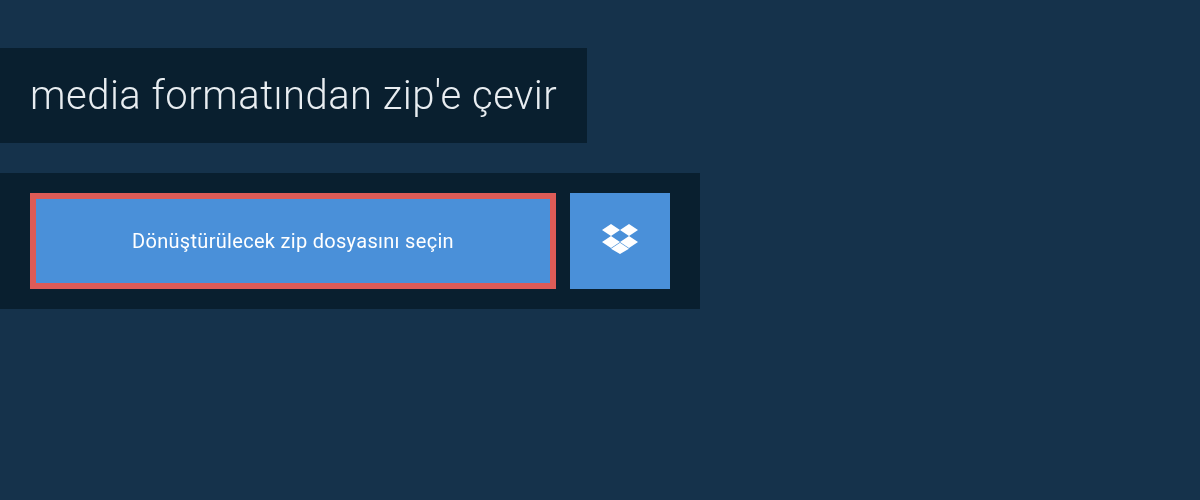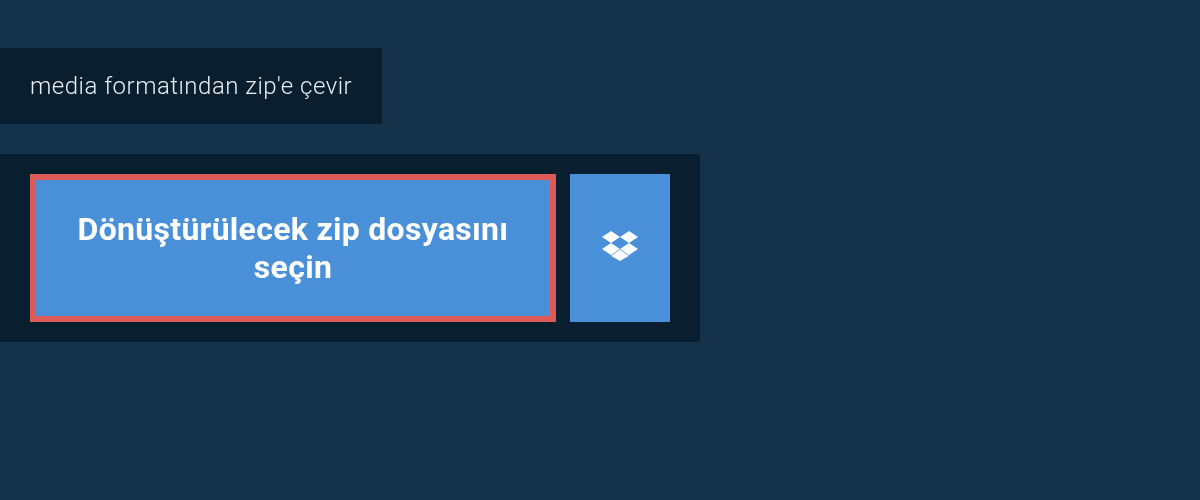--- a/index.html
+++ b/index.html
@@ -16,21 +16,21 @@
       overflow: hidden;
     }
     .header-bar {
       background: #091f2f;
       padding: 24px 30px;
       width: fit-content;
       margin-top: 48px;
     }
     .header-text {
       color: #e8edf1;
-      font-size: 24px;
+      font-size: 40px;
       font-weight: 300;
       letter-spacing: 0.5px;
       text-align: right;
     }
     .upload-section {
       background: #091f2f;
       padding: 20px 30px;
       margin-top: 30px;
       width: 700px;
       display: flex;
@@ -42,22 +42,22 @@
       border: 6px solid #dd5b57;
       flex: 1;
       display: flex;
       align-items: center;
       justify-content: center;
       padding: 30px 20px;
       cursor: pointer;
     }
     .select-button-text {
       color: #ffffff;
-      font-size: 32px;
-      font-weight: 700;
+      font-size: 20px;
+      font-weight: 400;
       letter-spacing: 0.3px;
       text-align: center;
     }
     .dropbox-button {
       background: #4a90d9;
       width: 100px;
       display: flex;
       align-items: center;
       justify-content: center;
       cursor: pointer;

